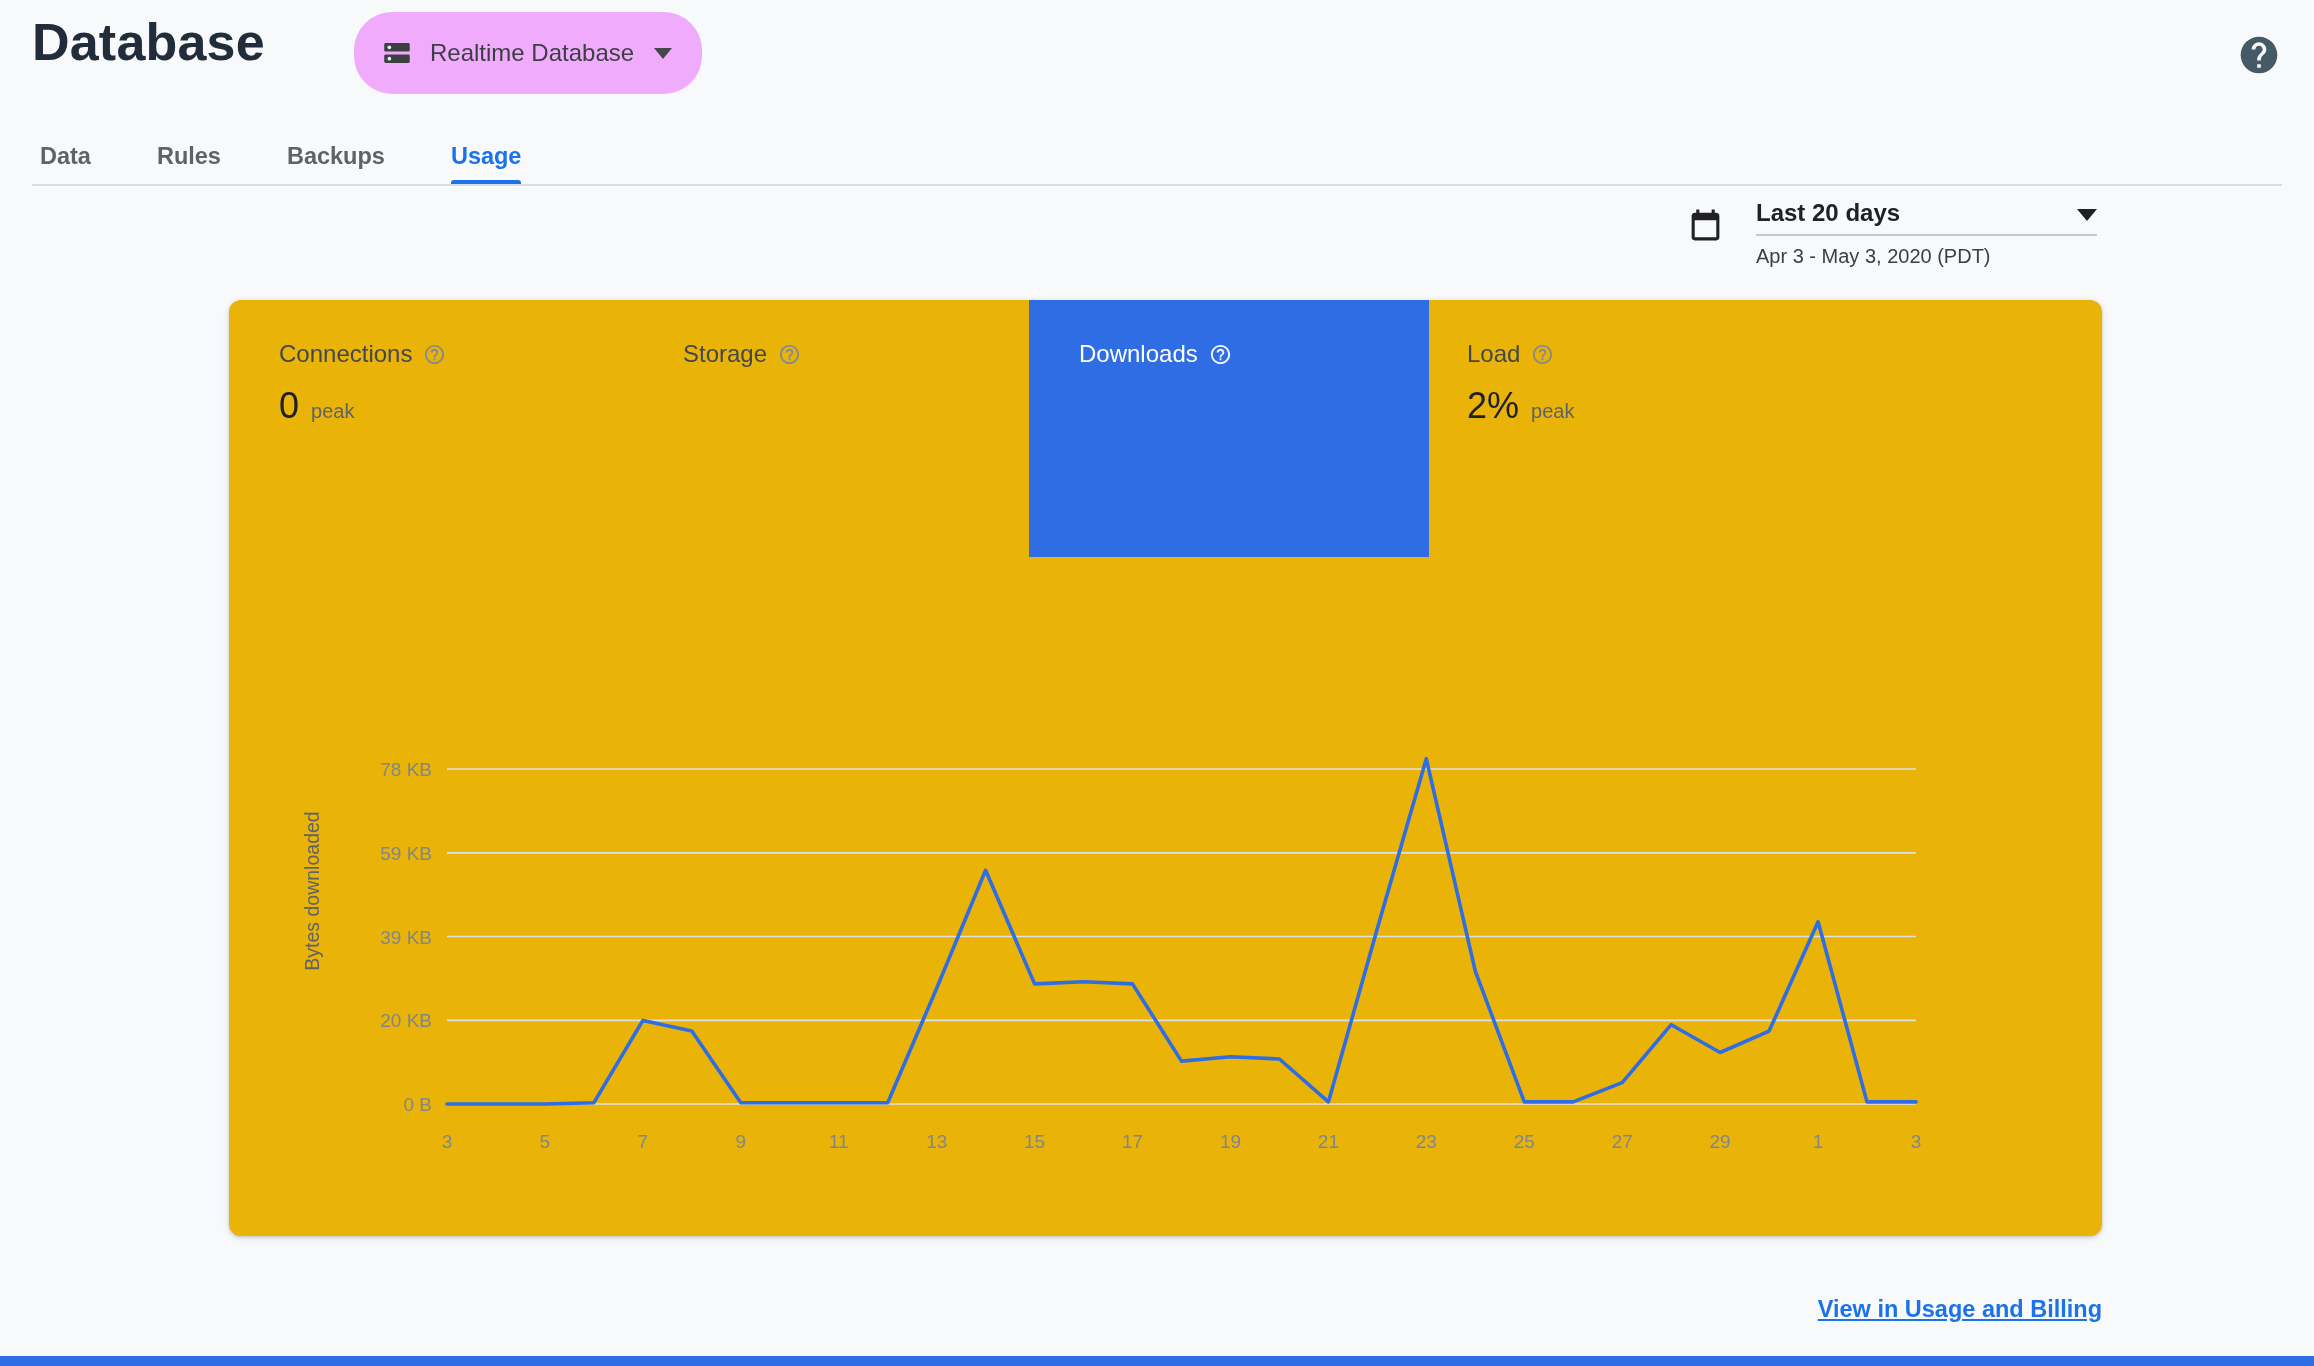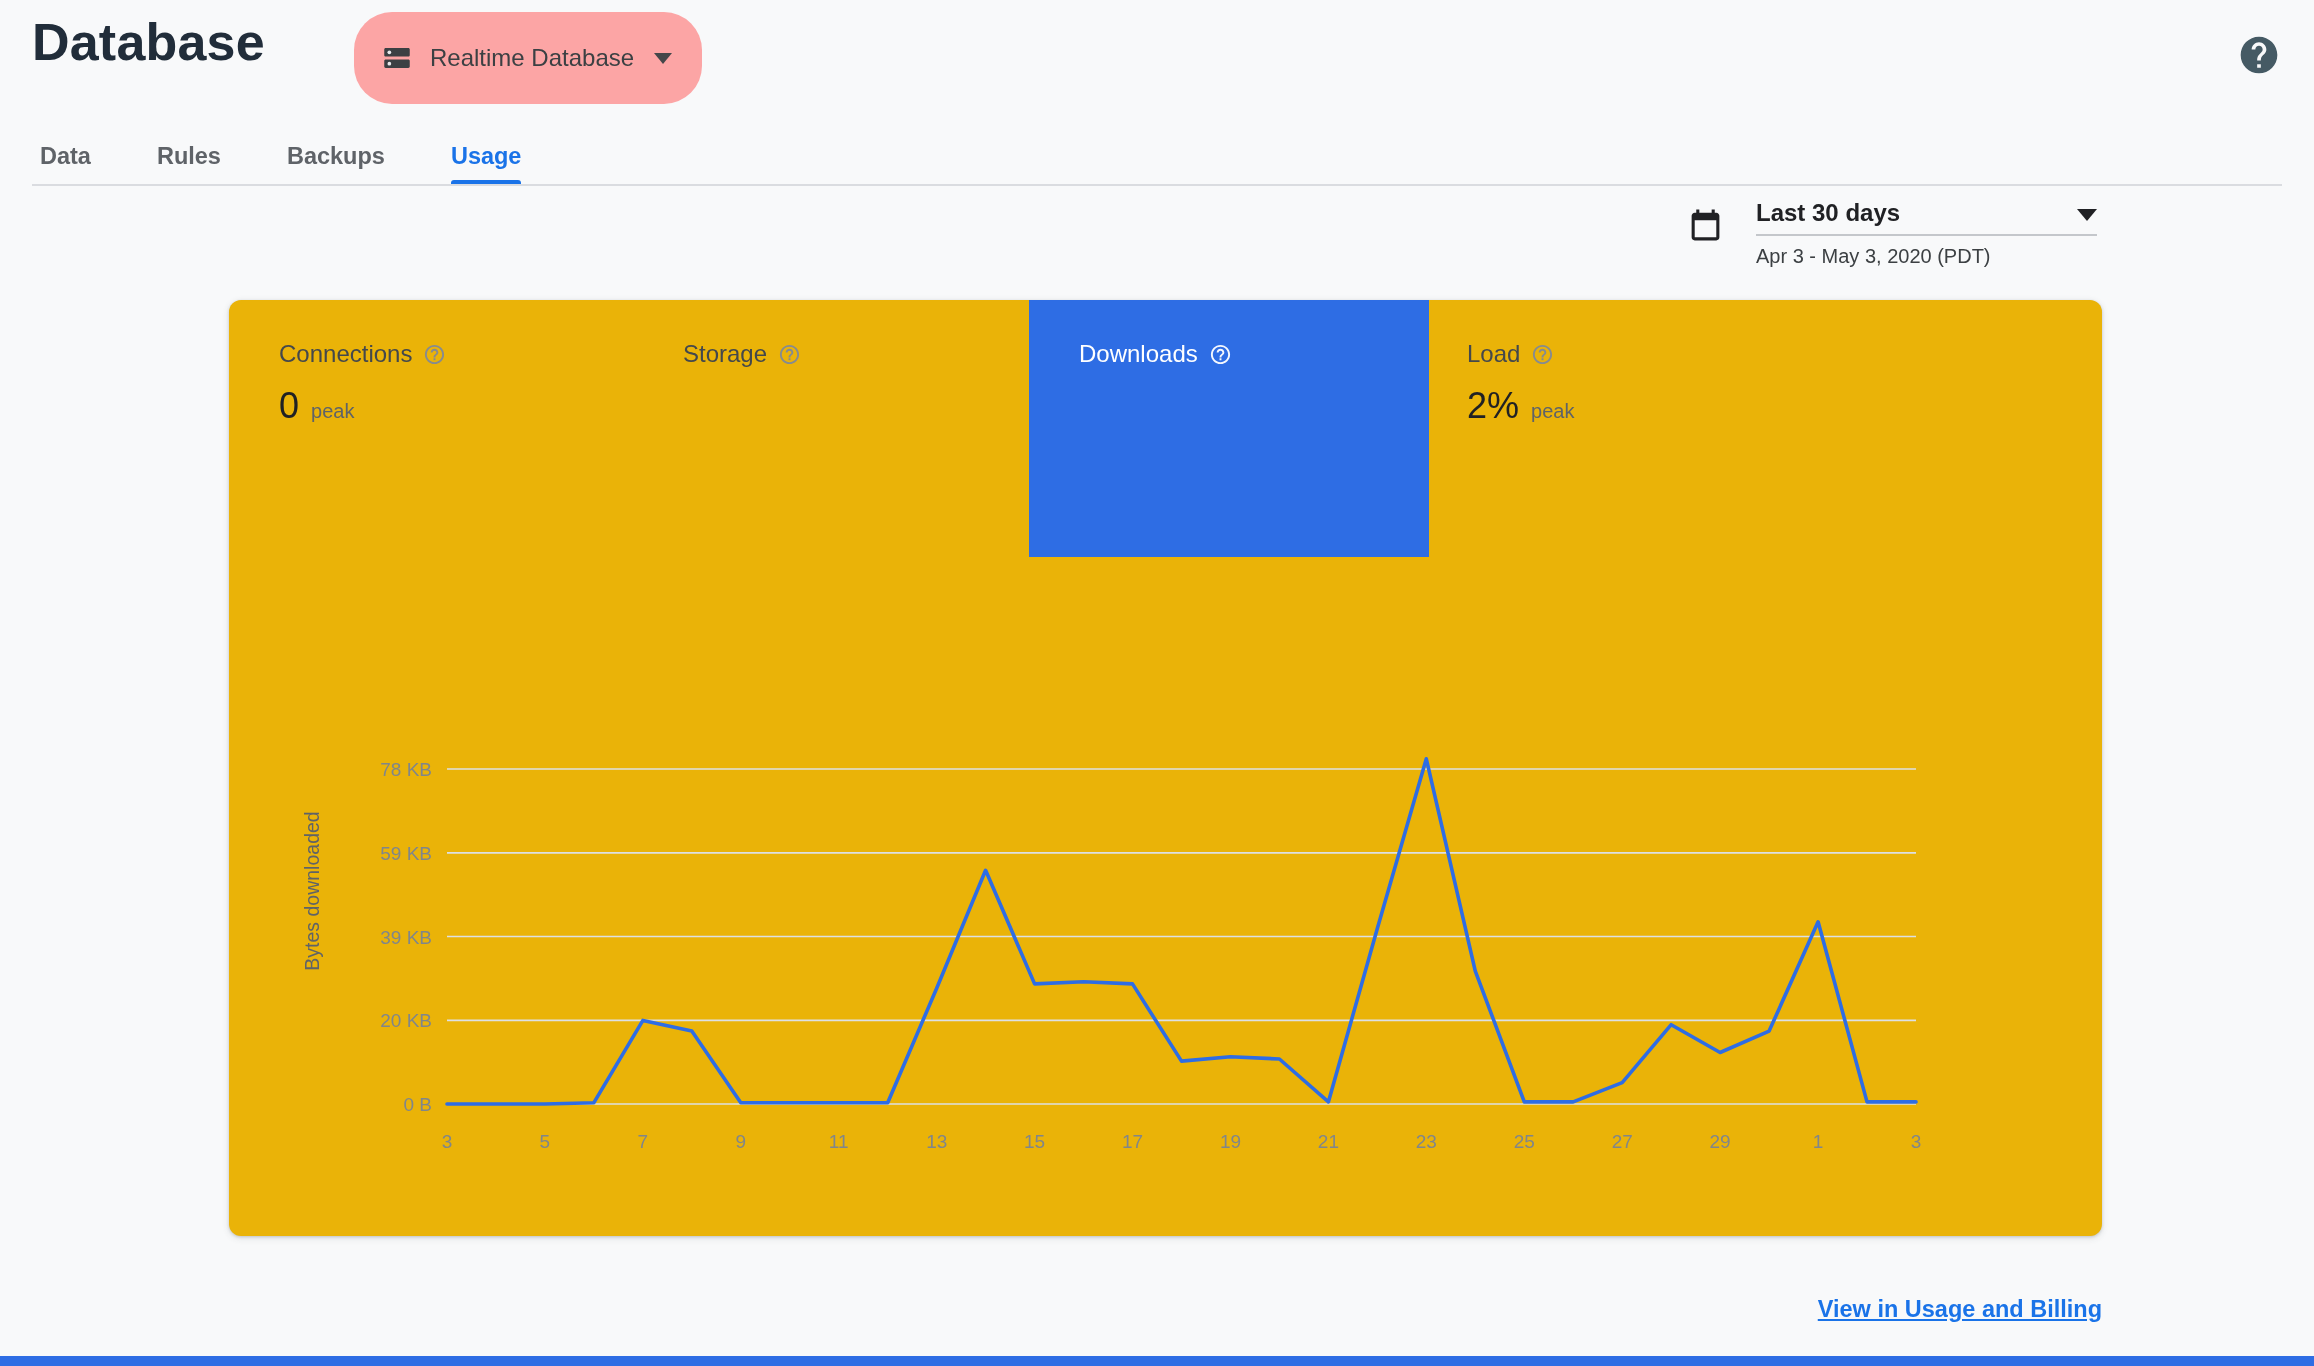--- a/index.html
+++ b/index.html
@@ -10,24 +10,24 @@
     position:relative;
     overflow:hidden;
     color:#202124;
   }
   
   .page-title {
     position:absolute; left:32px; top:12px;
     font-size:52px; font-weight:600; color:#212d3a; letter-spacing:.2px;
   }
   .db-selector {
-    position:absolute; left:354px; top:12px; height:92px;
+    position:absolute; left:354px; top:12px; height:82px;
     display:inline-flex; align-items:center; gap:16px;
     padding:0 30px 0 26px;
-    background:#fca5a5; border:none; border-radius:38px;
+    background:#f0abfc; border:none; border-radius:38px;
     font-family:inherit; font-size:24px; color:#3c4043; cursor:pointer;
   }
   .db-selector svg { width:34px; height:34px; }
   .caret-sm {
     width:0; height:0; margin-left:4px;
     border-left:9px solid transparent; border-right:9px solid transparent;
     border-top:11px solid #44474a;
   }
   .help-btn {
     position:absolute; left:2237px; top:33px; width:44px; height:44px;
@@ -130,21 +130,21 @@
     <div class="tab active">Usage</div>
   </nav>
   <div class="tabs-divider"></div>
 
   <div class="date-range">
     <svg class="calendar-ic" viewBox="0 0 24 24">
       <path d="M19 3h-1V1h-2v2H8V1H6v2H5c-1.11 0-1.99.9-1.99 2L3 19c0 1.1.89 2 2 2h14c1.1 0 2-.9 2-2V5c0-1.1-.9-2-2-2zm0 16H5V8h14v11z"></path>
     </svg>
     <div class="dr-body">
       <div class="dr-row">
-        <span class="dr-preset">Last 30 days</span>
+        <span class="dr-preset">Last 20 days</span>
         <span class="caret-dn"></span>
       </div>
       <div class="dr-line"></div>
       <div class="dr-sub">Apr 3 - May 3, 2020 (PDT)</div>
     </div>
   </div>
 
   <section class="card">
 
     <div class="metric" style="left:0;">

